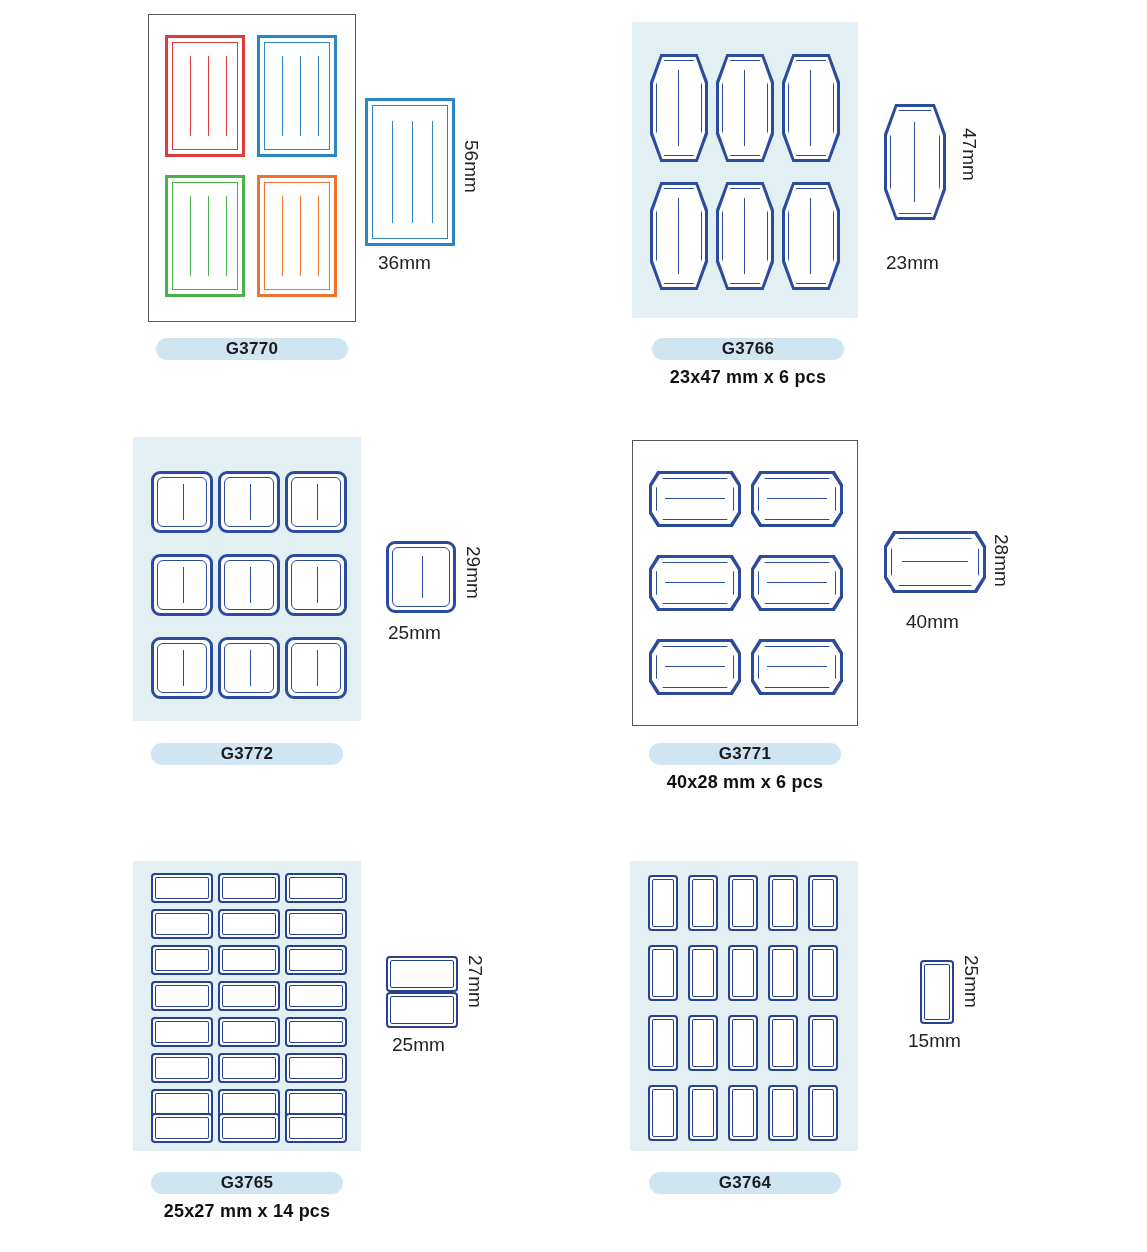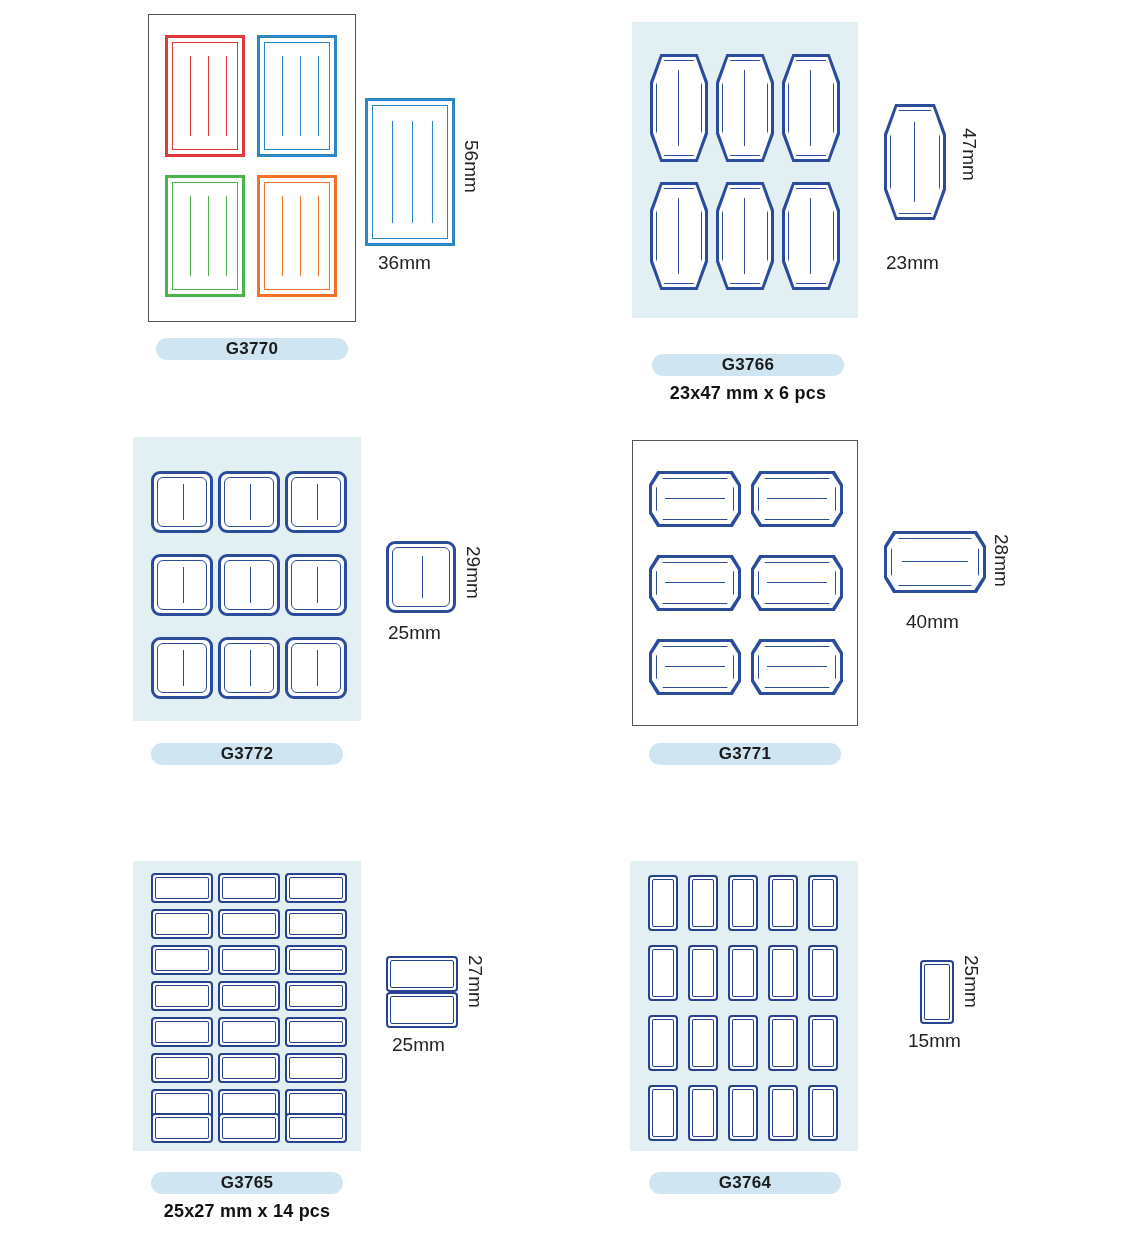--- a/index.html
+++ b/index.html
@@ -151,21 +151,21 @@
     </div>
 
     <div class="lab oct" style="left:884px;top:104px;width:62px;height:116px;">
       <div class="in1"></div>
         <div class="in2"></div>
       <div class="vline" style="left:30px;top:18px;bottom:18px;"></div>
     </div>
     <div class="dim-v" style="left:958px;top:128px;">47mm</div>
     <div class="dim-h" style="left:886px;top:252px;">23mm</div>
 
-    <div class="caption" style="left:538px;top:354px;">
+    <div class="caption" style="left:538px;top:338px;">
       <div class="code-band">
         <span>G3766</span>
       </div>
       <div class="spec">23x47 mm x 6 pcs</div>
     </div>
   </div>
 
   <div class="cell" style="left:0;top:0;">
     <div class="card tint" style="left:133px;top:437px;width:228px;height:284px;">
       <div class="lab rsq" style="left:18px;top:34px;width:62px;height:62px;">
@@ -259,20 +259,21 @@
         <div class="in2"></div>
       <div class="hline" style="left:18px;right:18px;top:30px;"></div>
     </div>
     <div class="dim-v" style="left:990px;top:534px;">28mm</div>
     <div class="dim-h" style="left:906px;top:611px;">40mm</div>
 
     <div class="caption" style="left:535px;top:743px;">
       <div class="code-band">
         <span>G3771</span>
       </div>
+      <div class="spec">40x28 mm x 6 pcs</div>
     </div>
   </div>
 
   <div class="cell" style="left:0;top:0;">
     <div class="card tint" style="left:133px;top:861px;width:228px;height:290px;">
 
       <div class="lab thin" style="left:18px;top:12px;width:62px;height:30px;">
           <div class="in"></div>
         </div>
       <div class="lab thin" style="left:85px;top:12px;width:62px;height:30px;">

